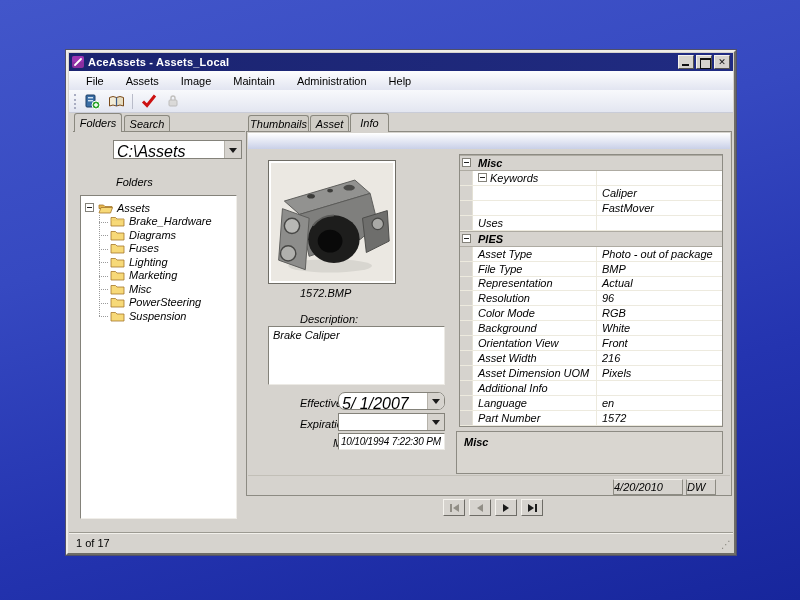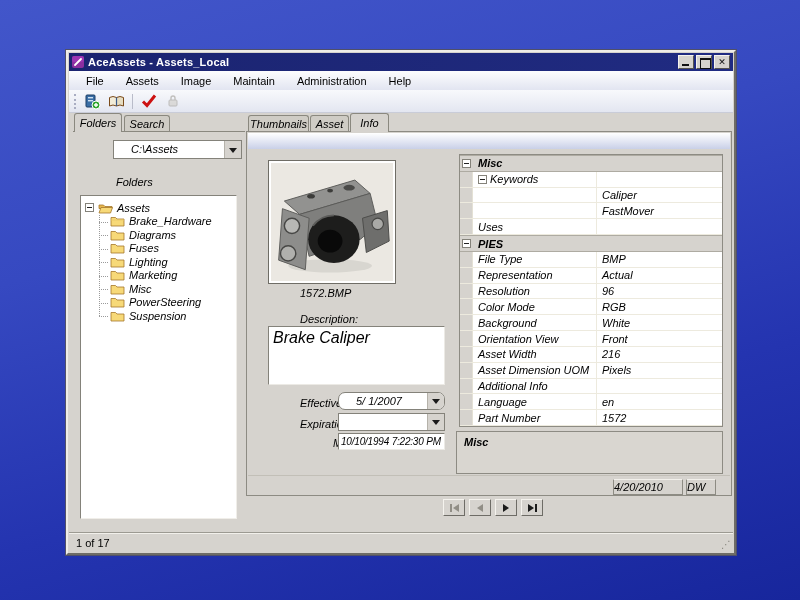--- a/index.html
+++ b/index.html
@@ -48,21 +48,21 @@
   .tab.inactive { background:#cfccc5; }
   .tabs-line { position:absolute; height:1px; background:#8a887f; }
 
   
   #tab-folders { left:5px; top:0; width:48px; height:19px; z-index:2; }
   #tab-search  { left:55px; top:2px; width:46px; height:17px; }
   #left-tabline { left:4px; top:18px; width:172px; }
   .lbl { position:absolute; font-size:11px; white-space:nowrap;padding-left:31px; }
   #root-label { left:16px; top:31px; }
   .combo { position:absolute; background:#fff; border:1px solid #84827a; display:flex; overflow:hidden; }
-  .combo .val { flex:1; padding:2px 17px; font-size:11px; white-space:nowrap; overflow:hidden; }
+  .combo .val { flex:1; padding:2px 3px; font-size:16px; white-space:nowrap; overflow:hidden; }
   .dd { width:17px; flex:none; background:#d6d3ce; border-left:1px solid #b5b2aa;
     display:flex; align-items:center; justify-content:center; }
   .dd::after { content:""; border:4px solid transparent; border-top:5px solid #1a1a1a; margin-top:5px; }
   #root-combo { left:44px; top:27px; width:129px; height:19px; }
   #folders-label { left:16px; top:63px; }
   #tree { position:absolute; left:11px; top:82px; width:157px; height:324px; background:#fff;
     border:1px solid; border-color:#84827a #f0eee9 #f0eee9 #84827a; padding-top:5px; overflow:hidden; }
   .trow { display:flex; align-items:center; height:13.5px; gap:4px; position:relative; white-space:nowrap; }
   .trow.root { padding-left:4px; }
   .trow.child { padding-left:29px; }
@@ -82,21 +82,21 @@
     background:#d6d3ce; border:1px solid #8d8b83; }
   #strip { position:absolute; left:1px; right:1px; top:1px; height:16px;
     background:linear-gradient(#ffffff,#c9d0e8); }
 
   #img-frame { position:absolute; left:21px; top:28px; width:128px; height:124px;
     background:#fff; border:1px solid #6f6d66; padding:2px; }
   #img-frame svg { width:100%; height:100%; display:block; background:#ebe8e2; }
   #filename { left:22px; top:155px; }
   #desc-label { left:22px; top:181px; }
   #desc-box { position:absolute; left:21px; top:194px; width:177px; height:59px; background:#fff;
-    border:1px solid; border-color:#84827a #eceae5 #eceae5 #84827a; padding:2px 4px; font-size:16px; }
+    border:1px solid; border-color:#84827a #eceae5 #eceae5 #84827a; padding:2px 4px; font-size:11px; }
   #eff-label { left:22px; top:265px; }
   #eff-combo { left:91px; top:260px; width:107px; height:18px;border-radius:7px; }
   #exp-label { left:22px; top:286px; }
   #exp-combo { left:91px; top:281px; width:107px; height:18px; }
   #mod-label { left:26px; top:305px;margin-left:29px; }
   #mod-box { position:absolute; left:91px; top:301px; width:107px; height:17px; background:#fff;
     border:1px solid; border-color:#84827a #eceae5 #eceae5 #84827a; font-size:10px;
     display:flex; align-items:center; padding:0 2px; white-space:nowrap; letter-spacing:-0.2px; }
 
   
@@ -379,20 +379,27 @@
                 <span class="expbox"></span>
               </span>
             <span class="pg-n">
                 <span>PIES</span>
               </span>
             <span class="pg-v"></span>
           </div>
           <div class="pg-row">
             <span class="pg-g"></span>
             <span class="pg-n">
+                <span>Asset Type</span>
+              </span>
+            <span class="pg-v">Photo - out of package</span>
+          </div>
+          <div class="pg-row">
+            <span class="pg-g"></span>
+            <span class="pg-n">
                 <span>File Type</span>
               </span>
             <span class="pg-v">BMP</span>
           </div>
           <div class="pg-row">
             <span class="pg-g"></span>
             <span class="pg-n">
                 <span>Representation</span>
               </span>
             <span class="pg-v">Actual</span>

